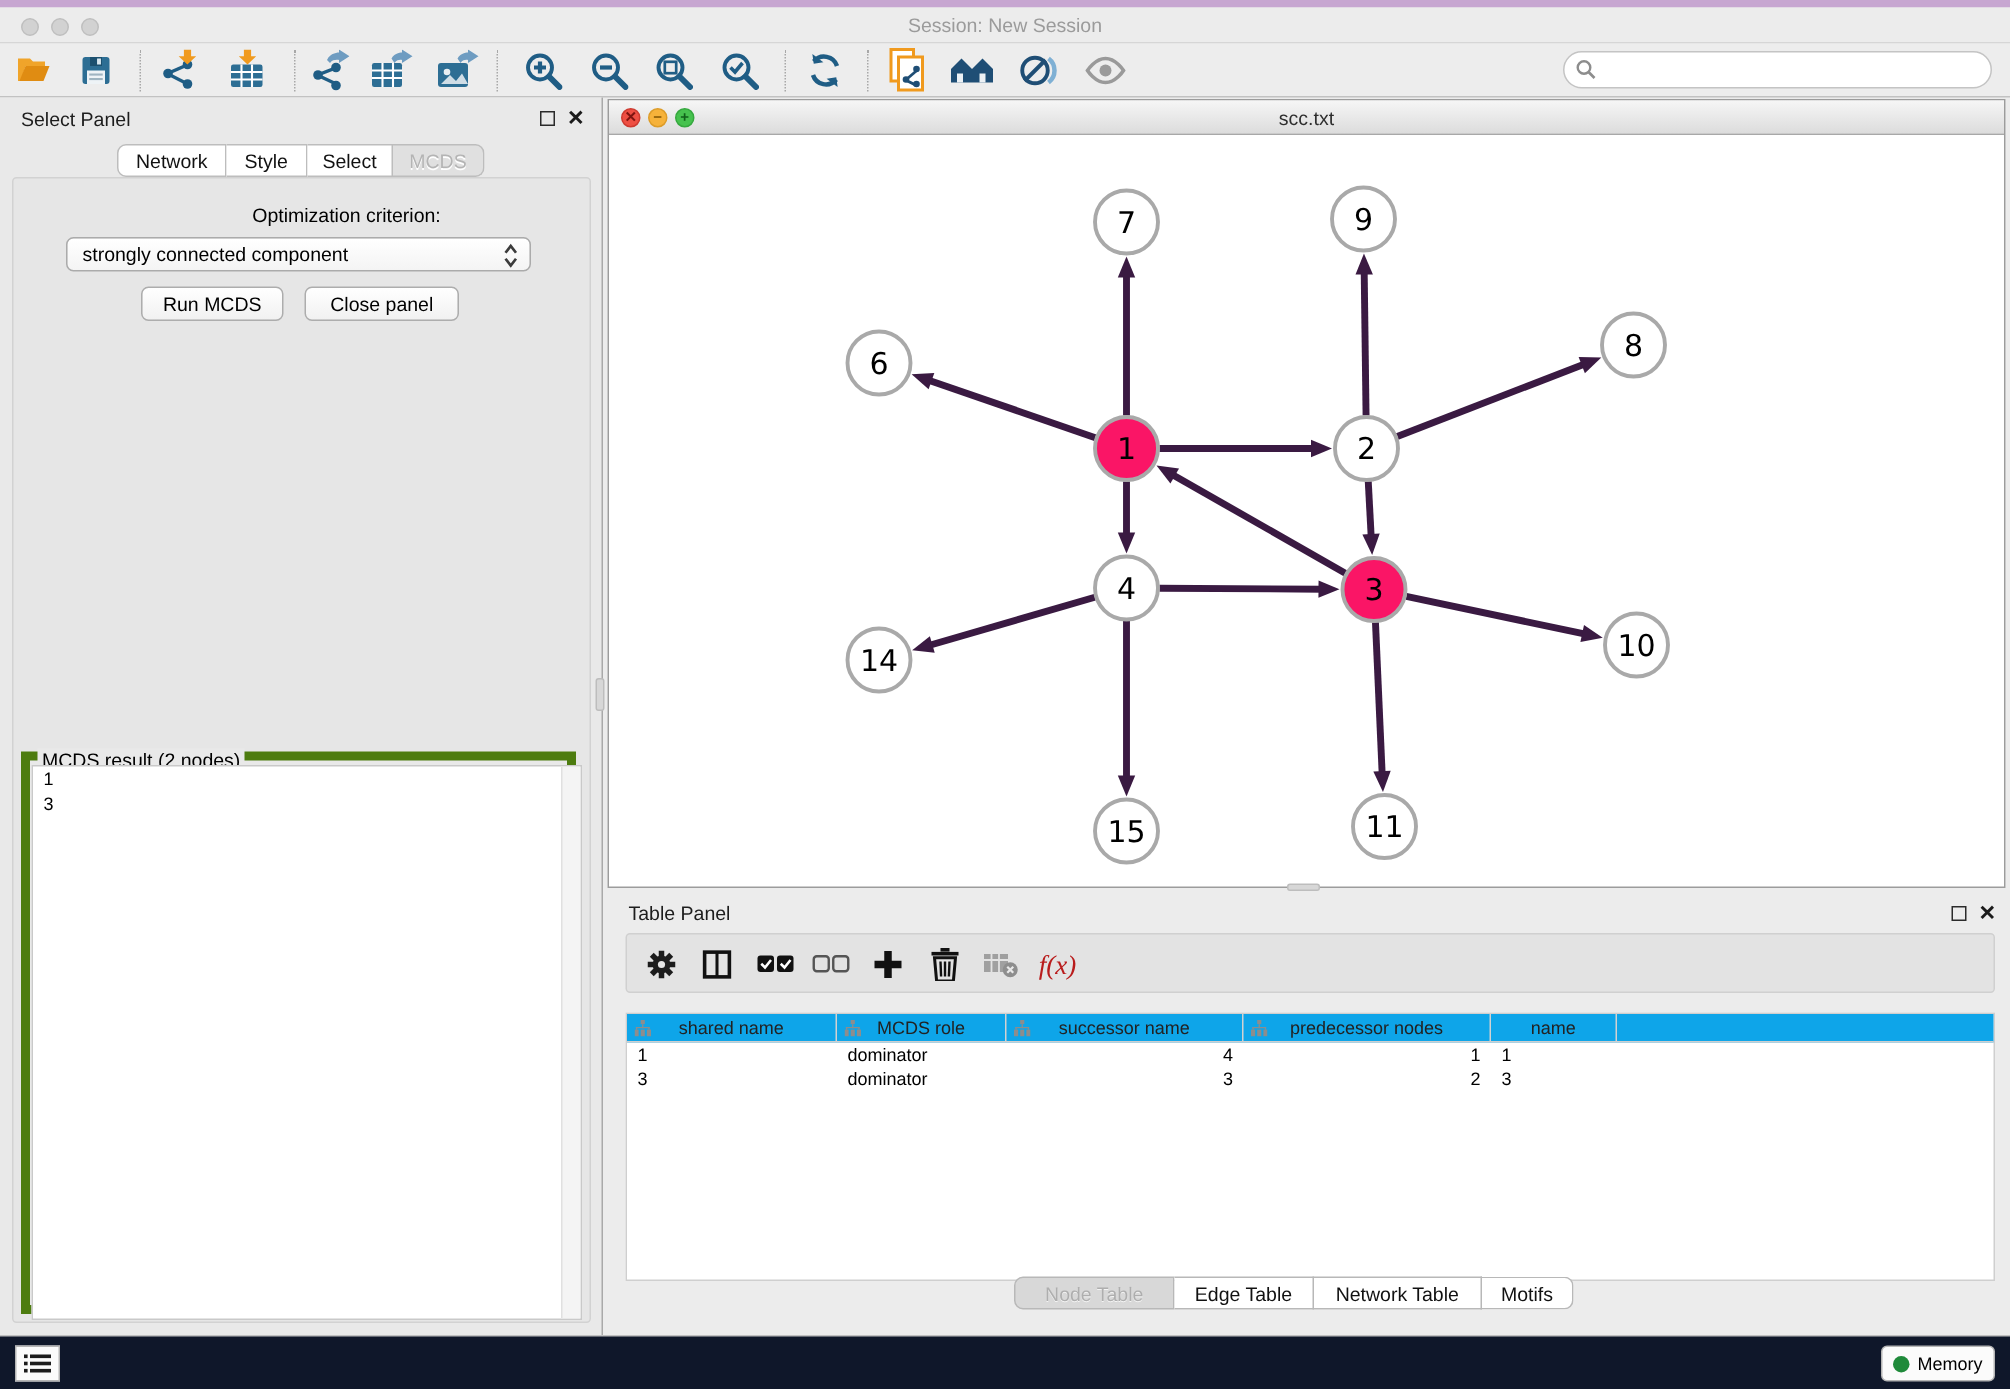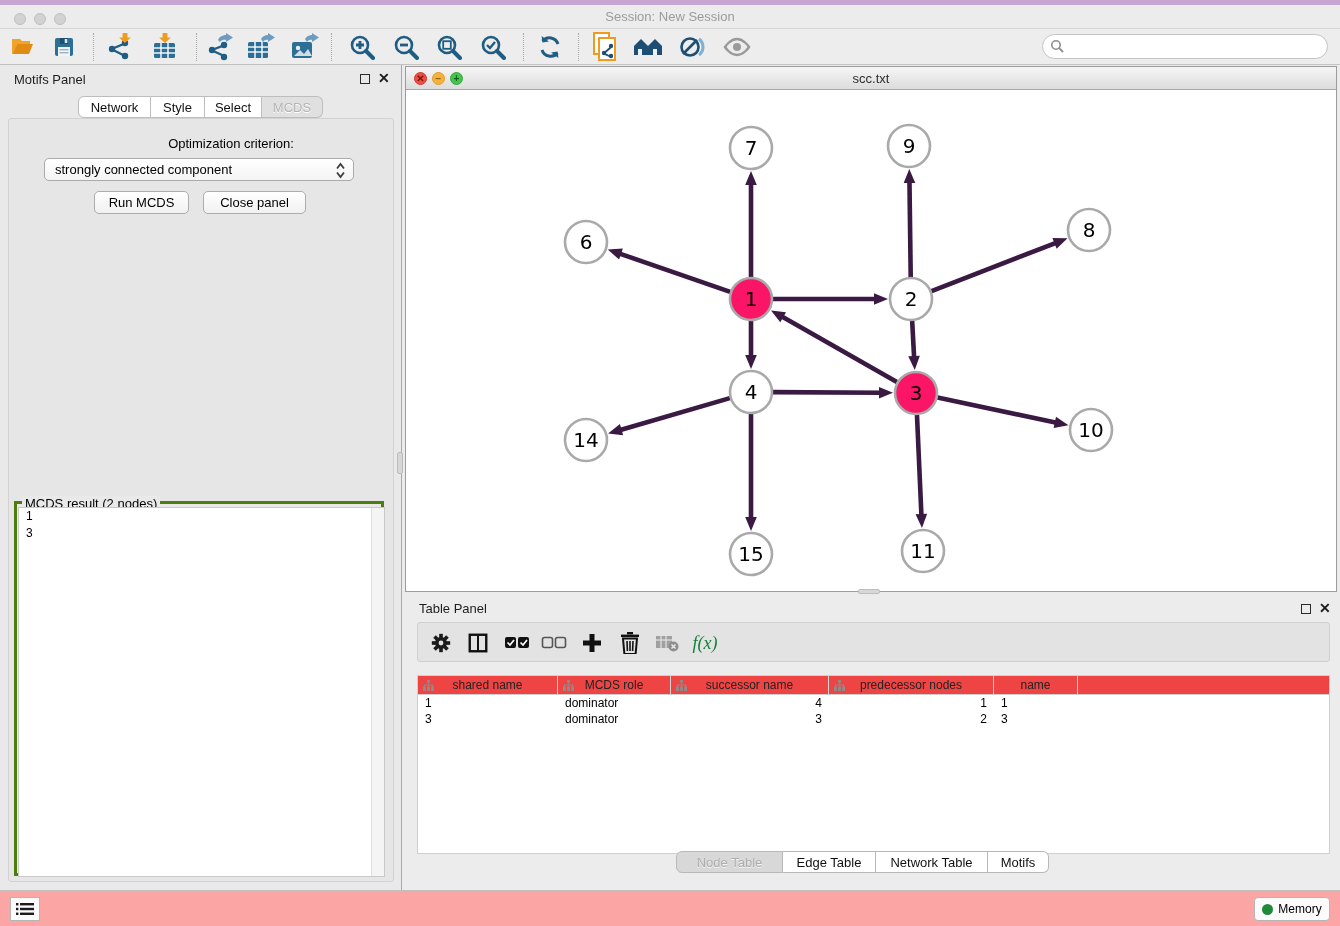--- a/index.html
+++ b/index.html
@@ -34,21 +34,21 @@
   .tab:last-child { border-radius:0 6px 6px 0; }
   .tab.active { background:#e0e0e0; color:#b4b4b4; text-shadow:0 1px 0 #fff; }
   #cp-tabs { left:78px; top:31px; }
   #cp-body { left:8px; top:53px; width:386px; height:764px; background:#e6e6e6; border:1px solid #d2d2d2; border-radius:3px; }
   #opt-label { left:0; top:71px; width:402px; text-align:center; font-size:13px; color:#000;margin-left:30px; }
   #criterion-select { left:44px; top:93px; width:310px; height:23px; background:linear-gradient(#ffffff,#f4f4f4); border:1px solid #ababab; border-radius:5px; font-size:13px; color:#000; display:flex; align-items:center; padding-left:10px; }
   #criterion-stepper { position:absolute; right:7px; top:3px; }
   .btn { position:absolute; height:23px; background:linear-gradient(#ffffff,#f1f1f1); border:1px solid #adadad; border-radius:5px; font-size:13px; color:#000; display:flex; align-items:center; justify-content:center; }
   #run-btn { left:94px; top:126px; width:95px; }
   #close-btn { left:203px; top:126px; width:103px; }
-  #result-group { left:14px; top:436px; width:370px; height:375px; border:3px solid #4d7c0f; background:#e9e9e9; }
+  #result-group { left:14px; top:436px; width:370px; height:375px; border:6px solid #4d7c0f; background:#e9e9e9; }
   #result-legend { position:absolute; left:5px; top:-8px; background:#e9e9e9; padding:0 3px; font-size:13px; color:#000; }
   #result-list { position:absolute; left:1px; top:3px; width:367px; height:370px; background:#fff; border:1px solid #c9c9c9; overflow:hidden; }
   #result-scroll { position:absolute; right:0; top:0; width:13px; height:100%; background:#f4f4f4; border-left:1px solid #e0e0e0; }
   .result-line { font-size:12px; color:#000; padding:1px 0 1px 7px; line-height:15px; }
 
   
   #vsplit-handle { left:397px; top:452px; width:6px; height:22px; background:#d7d7d7; border:1px solid #bdbdbd; border-radius:2px; }
   #hsplit-handle { left:858px; top:589px; width:22px; height:5px; background:#d7d7d7; border:1px solid #bdbdbd; border-radius:2px; }
 
   
@@ -60,37 +60,37 @@
   #net-max   { left:44px; background:#46c24e; color:#10611a; border:1px solid #35a83e; }
   #net-title { position:absolute; left:0; top:4px; width:100%; text-align:center; font-size:13px; color:#2e2e2e; }
   #graph-svg { position:absolute; left:0; top:23px; }
 
   
   #table-panel { left:403px; top:595px; width:937px; height:295px; background:#ececec; }
   #tp-title { left:16px; top:6px; font-size:13px; color:#1d1d1d; }
   #tp-float { left:898px; top:9px; } #tp-close { left:916px; top:8px; }
   #tp-toolbar { left:14px; top:27px; width:913px; height:40px; background:#e3e3e3; border:1px solid #d0d0d0; border-radius:3px; }
   .tp-icon { position:absolute; top:6px; width:30px; height:28px; display:flex; align-items:center; justify-content:center; }
-  #fx-label { font-family:"Liberation Serif", serif; font-style:italic; font-size:18px; color:#15803d; }
+  #fx-label { font-family:"Liberation Serif", serif; font-style:italic; font-size:18px; color:#b91c1c; }
   #tp-table { left:14px; top:80px; width:913px; height:179px; background:#fff; border:1px solid #cfcfcf; }
-  #tp-header { display:flex; height:19px; background:#ef4444; border-bottom:1px solid #cfcfcf; }
+  #tp-header { display:flex; height:19px; background:#0ea5e9; border-bottom:1px solid #cfcfcf; }
   .hcell { position:relative; display:flex; align-items:center; justify-content:center; font-size:12px; color:#222; border-right:1px solid #d2d2d2; }
   .hicon { position:absolute; left:5px; top:4px; }
   .c0{width:140px;} .c1{width:113px;} .c2{width:158px;} .c3{width:165px;} .c4{width:84px;}
   .trow { display:flex; height:16px; font-size:12px; color:#000; }
   .tcell { padding:0 7px; line-height:16px; white-space:nowrap; }
   .al { text-align:left; } .ar { text-align:right; }
   #tp-tabs { left:273px; top:256px; }
   .tab2 { height:22px; background:#fff; border:1px solid #b8b8b8; border-left:none; font-size:13px; color:#111; display:flex; align-items:center; justify-content:center; }
   .tab2:first-child { border-left:1px solid #b8b8b8; border-radius:6px 0 0 6px; }
   .tab2:last-child { border-radius:0 6px 6px 0; }
   .tab2.active { background:#d8d8d8; color:#aeaeae; text-shadow:0 1px 0 #f4f4f4; }
 
   
-  #statusbar { left:0; top:890px; width:1340px; height:36px; background:#fca5a5; border-top:1px solid #c0c0c0; }
+  #statusbar { left:0; top:890px; width:1340px; height:36px; background:#0f172a; border-top:1px solid #c0c0c0; }
   #list-btn { position:absolute; left:10px; top:6px; width:30px; height:24px; background:#fbfbfb; border:1px solid #b5b5b5; display:flex; align-items:center; justify-content:center; }
   #memory-btn { position:absolute; right:10px; top:6px; width:76px; height:24px; background:#fbfbfb; border:1px solid #b5b5b5; border-radius:4px; display:flex; align-items:center; justify-content:center; gap:5px; font-size:12px; color:#000; }
   #memory-dot { width:11px; height:11px; border-radius:50%; }
 </style>
 </head>
 <body>
 
 <div class="abs" id="menubar-strip"></div>
 <div class="abs" id="titlebar"></div>
 <div class="abs" id="traffic-box">
@@ -251,21 +251,21 @@
     <span id="search-icon">
       <svg width="14" height="14" viewBox="0 0 14 14">
           <circle cx="6" cy="6" r="4.2" fill="none" stroke="#8d8d8d" stroke-width="1.6"></circle>
           <line x1="9.2" y1="9.2" x2="13" y2="13" stroke="#8d8d8d" stroke-width="1.8"></line>
         </svg>
     </span>
   </span>
 </div>
 
 <div class="abs" id="control-panel">
-  <div class="abs" id="cp-title">Motifs Panel</div>
+  <div class="abs" id="cp-title">Select Panel</div>
   <span class="abs panel-float" id="cp-float"></span>
   <span class="abs panel-close" id="cp-close">✕</span>
   <div class="abs" id="cp-body"></div>
   <div class="tabgroup" id="cp-tabs">
     <div class="tab" style="width:73px">Network</div>
     <div class="tab" style="width:54px">Style</div>
     <div class="tab" style="width:57px">Select</div>
     <div class="tab active" style="width:61px">MCDS</div>
   </div>
   <div class="abs" id="opt-label">Optimization criterion:</div>

